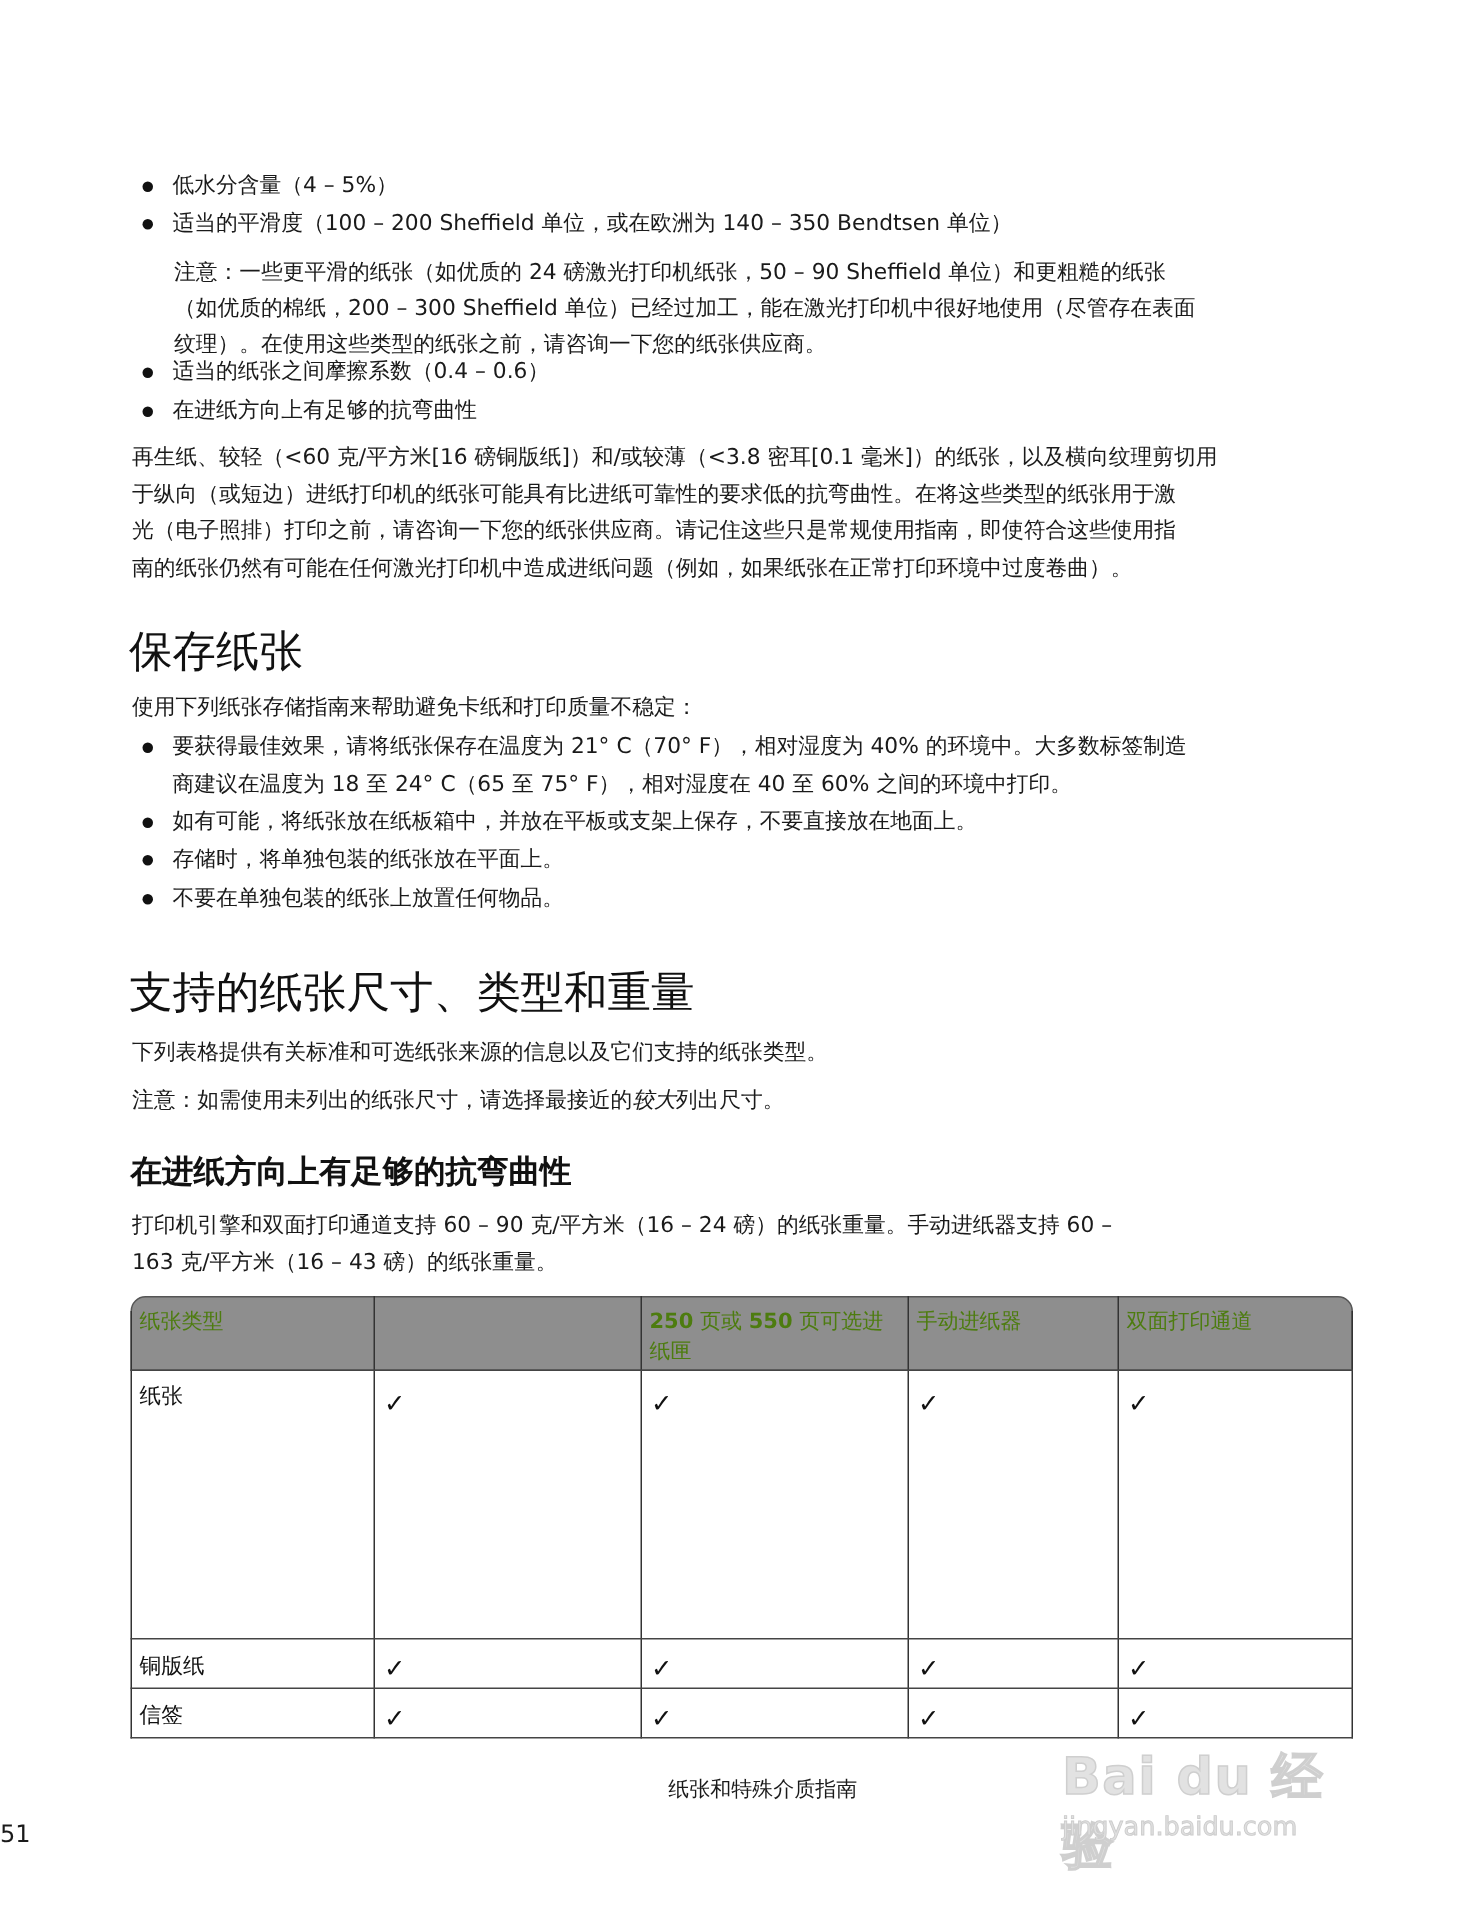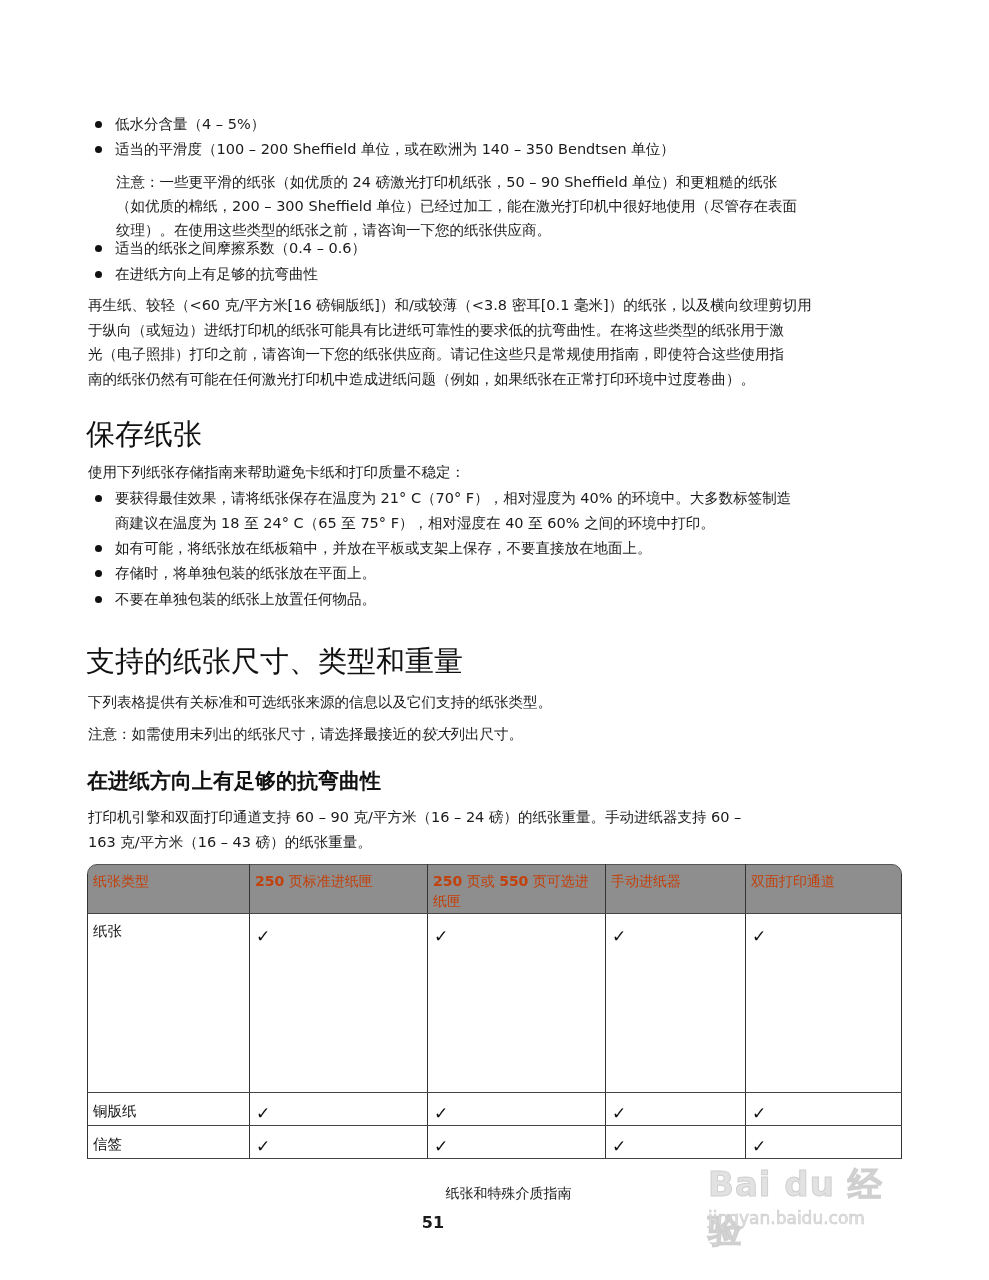--- a/index.html
+++ b/index.html
@@ -13,33 +13,33 @@
   .bul { position: absolute; left: 93px; width: 810px; font-size: 14.5px; line-height: 24.5px; padding-left: 22px; margin: 0; }
   .bul::before { content: ""; position: absolute; left: 2px; top: 9px; width: 7px; height: 7px; border-radius: 50%; background: #111; }
   .note { position: absolute; left: 116px; width: 790px; font-size: 14.5px; line-height: 24px; margin: 0; }
   .note b, .p b { font-weight: normal; }
   .h1 { position: absolute; left: 86px; font-size: 29px; line-height: 36px; margin: 0; font-weight: normal; color: #111; }
   .h2 { position: absolute; left: 87px; font-size: 21px; line-height: 28px; margin: 0; font-weight: bold; color: #111; }
   em { font-style: italic; }
   .tbl-wrap { position: absolute; left: 87px; top: 864px; width: 815px; height: 295px; }
   .thead { position: absolute; left: 0; top: 0; width: 813px; height: 48px; background: #8e8e8e; border: 1px solid #555; border-radius: 10px 10px 0 0; }
   .cell { position: absolute; box-sizing: border-box; }
-  .hcell { color: #c2410c; font-size: 14px; line-height: 20px; padding: 7px 6px 0 6px; }
+  .hcell { color: #4d7c0f; font-size: 14px; line-height: 20px; padding: 7px 6px 0 6px; }
   .hcell .num { font-weight: bold; }
   .vline { position: absolute; width: 1px; background: #333; }
   .hline { position: absolute; height: 1px; background: #444; left: 0; width: 815px; }
   .bcell { font-size: 14.5px; line-height: 24px; padding: 5px 6px 0 6px; color: #111; }
   .check { font-size: 17px; line-height: 22px; color: #111; }
   .sublist { margin: 0; padding: 0; list-style: none; }
   .sublist li { position: relative; padding-left: 26px; line-height: 24.5px; font-size: 14.5px; }
   .sublist li::before { content: ""; position: absolute; left: 6px; top: 9px; width: 6px; height: 6px; border-radius: 50%; background: #111; }
 
   .footer-title { position: absolute; left: 0; width: 989px; top: 1183px; text-align: center; font-size: 14px; line-height: 20px; }
   .footer-title span { display: inline-block; margin-left: 28px; text-align: right; }
-  .page-num { position: absolute; left: 0; width: 866px; top: 1212px; text-align: center; font-size: 16px; font-weight: bold; line-height: 22px; }
+  .page-num { position: absolute; left: 0; width: 866px; top: 1212px; text-align: left; font-size: 16px; font-weight: normal; line-height: 22px; }
   .wm { position: absolute; left: 700px; top: 1160px; width: 200px; height: 80px; color: #d8d8d8; }
   .wm-logo { position: absolute; left: 8px; top: 2px; font-size: 34px; font-weight: bold; letter-spacing: 1px; color: #e2e2e2; -webkit-text-stroke: 1px #cfcfcf; }
   .wm-url { position: absolute; left: 8px; top: 48px; font-size: 17px; color: #e0e0e0; -webkit-text-stroke: 0.6px #cccccc; }
 </style>
 </head>
 <body>
 
 <div class="page">
 
   <p class="bul" style="top:112px">低水分含量（4 – 5%）</p>
@@ -80,23 +80,20 @@
     <div>打印机引擎和双面打印通道支持 60 – 90 克/平方米（16 – 24 磅）的纸张重量。手动进纸器支持 60 –</div>
     <div>163 克/平方米（16 – 43 磅）的纸张重量。</div>
   </div>
 
   <div class="tbl-wrap">
     <div class="thead"></div>
 
     <div class="cell hcell" style="left:0;top:0;width:162px;height:49px">
       <span>纸张类型</span>
     </div>
-    <div class="cell hcell" style="left:162px;top:0;width:178px;height:49px">
-      <span class="num">250</span><span> 页标准进纸匣</span>
-    </div>
     <div class="cell hcell" style="left:340px;top:0;width:178px;height:49px">
       <span class="num">250</span><span> 页或 </span><span class="num">550</span><span> 页可选进</span><br><span>纸匣</span>
     </div>
     <div class="cell hcell" style="left:518px;top:0;width:140px;height:49px">
       <span>手动进纸器</span>
     </div>
     <div class="cell hcell" style="left:658px;top:0;width:186px;height:49px">
       <span>双面打印通道</span>
     </div>
 

